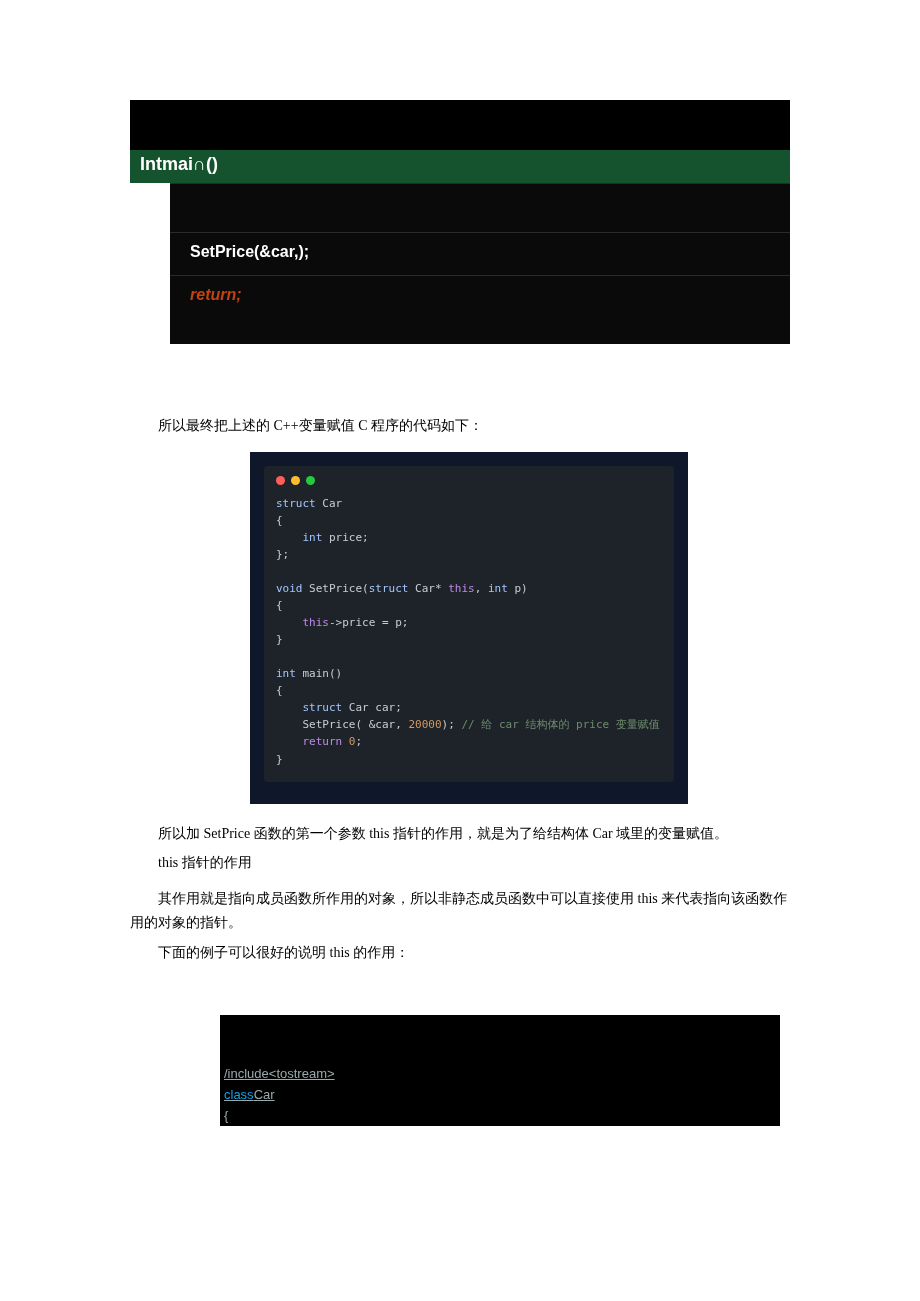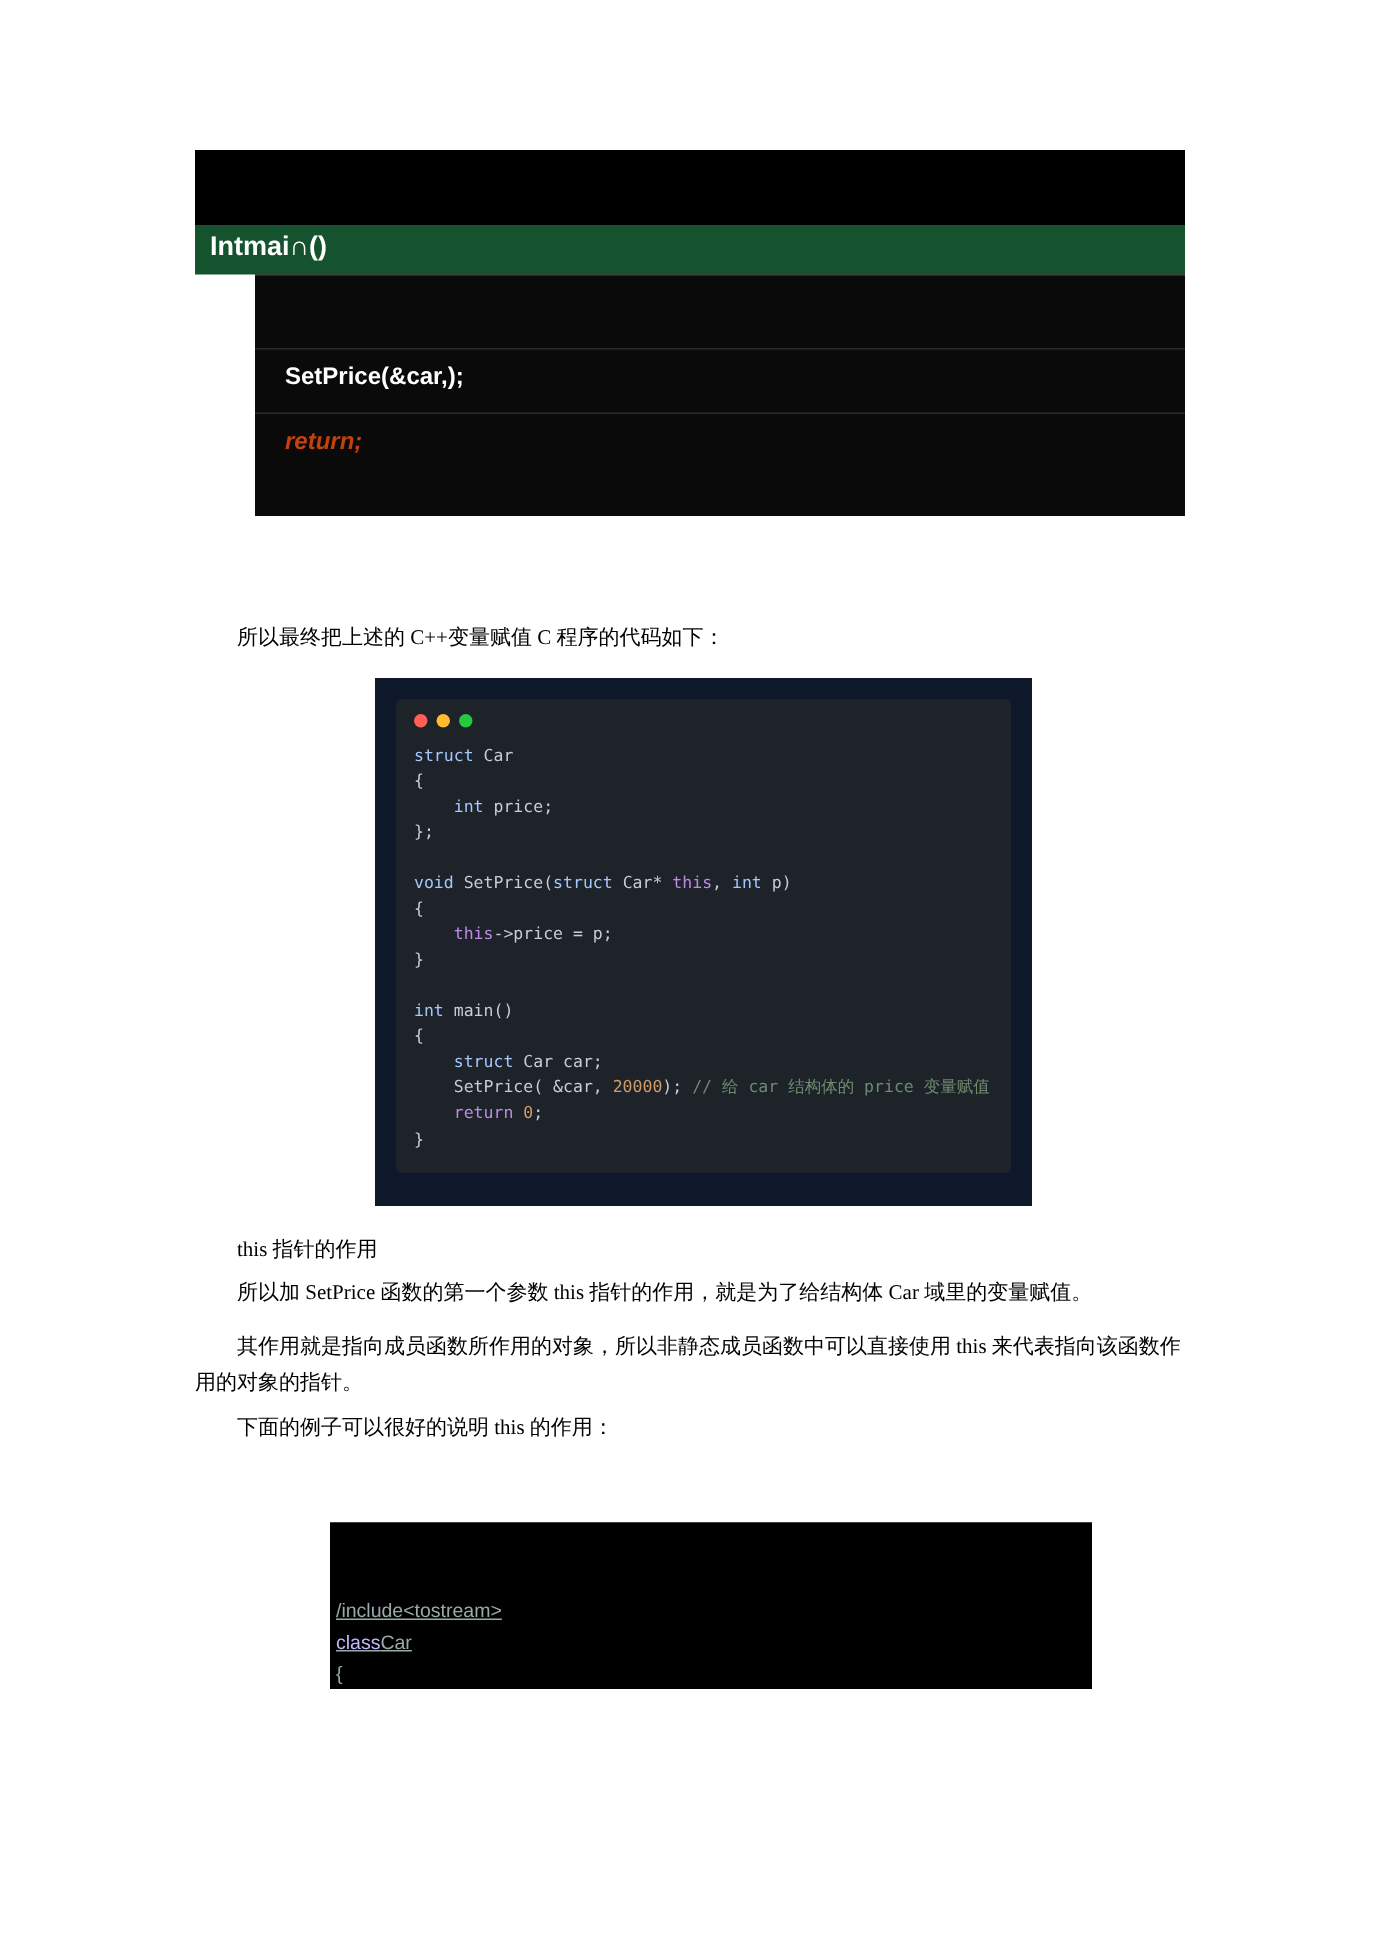--- a/index.html
+++ b/index.html
@@ -85,35 +85,35 @@
     color: #c6cdd5;
   }
   .c-type { color: #a3c7ff; }
   .c-kw { color: #c089e8; }
   .c-num { color: #d19a66; }
   .c-cmnt { color: #6e8b6e; }
 
   .codebox2 {
     margin-top: 50px;
     margin-left: 90px;
-    width: 508px;
+    width: 560px;
     background: #000;
     font-family: Arial, sans-serif;
     font-size: 13px;
     color: #9aa;
   }
   .cb2-top {
     height: 48px;
     background: #000;
   }
   .cb2-row {
     padding: 3px 4px;
   }
   .cb2-row.u { text-decoration: underline; }
-  .cb2-kw { color: #c4b5fd; text-align: center; }
+  .cb2-kw { color: #0ea5e9; text-align: center; }
 </style>
 </head>
 <body>
 
 <div class="page">
 
   <div class="codebox1">
     <div class="cb1-top"></div>
     <div class="cb1-title">Intmai∩()</div>
     <div class="cb1-body">
@@ -144,22 +144,22 @@
 <span></span>
 <span class="c-type">int</span><span> main()</span>
 <span>{</span>
 <span class="c-type">    struct</span><span> Car car;</span>
 <span>    SetPrice( &amp;car, </span><span class="c-num">20000</span><span>); </span><span class="c-cmnt">// 给 car 结构体的 price 变量赋值</span>
 <span class="c-kw">    return </span><span class="c-num">0</span><span>;</span>
 <span>}</span></div>
     </div>
   </div>
 
+  <p class="para">所以加 SetPrice 函数的第一个参数 this 指针的作用，就是为了给结构体 Car 域里的变量赋值。</p>
   <p class="para">this 指针的作用</p>
-  <p class="para">所以加 SetPrice 函数的第一个参数 this 指针的作用，就是为了给结构体 Car 域里的变量赋值。</p>
   <p class="para" style="margin-top:12px">其作用就是指向成员函数所作用的对象，所以非静态成员函数中可以直接使用 this 来代表指向该函数作用的对象的指针。</p>
   <p class="para">下面的例子可以很好的说明 this 的作用：</p>
 
   <div class="codebox2">
     <div class="cb2-top"></div>
     <div class="cb2-row u">/include&lt;tostream&gt;</div>
     <div class="cb2-row u">
       <span class="cb2-kw">class</span><span>Car</span>
     </div>
     <div class="cb2-row">{</div>

